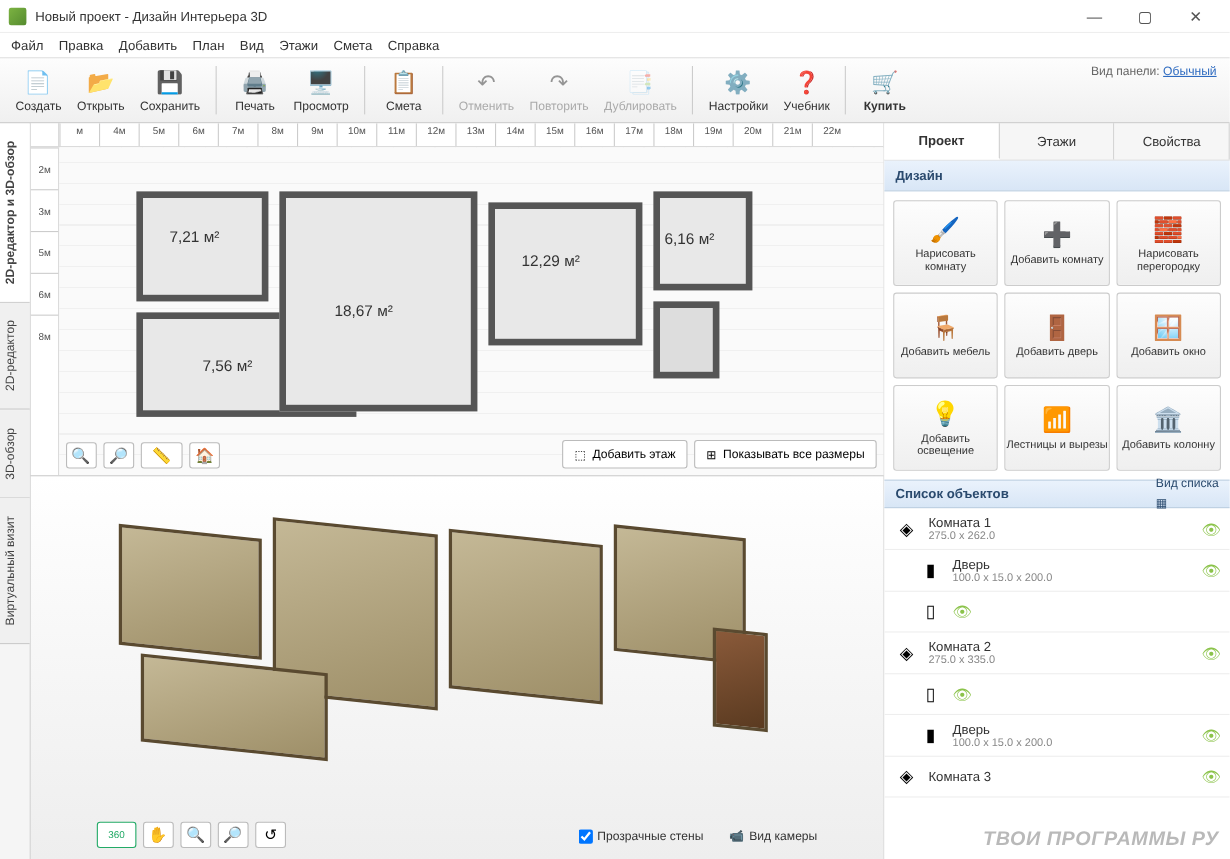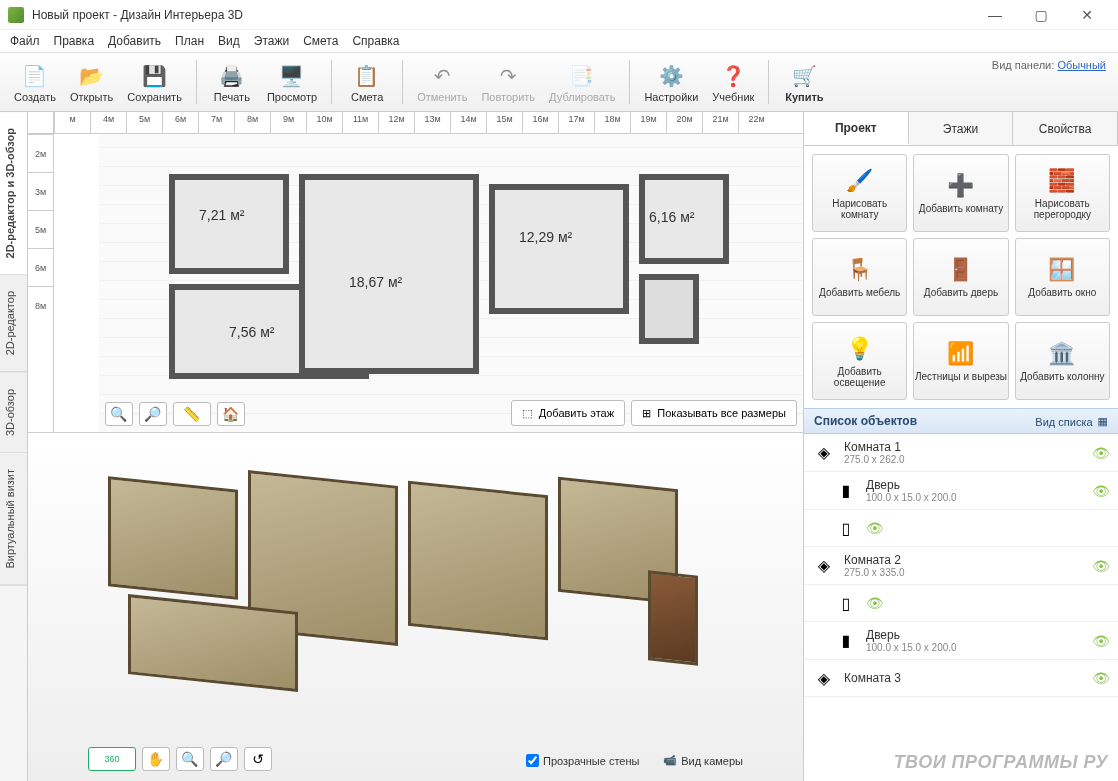--- a/index.html
+++ b/index.html
@@ -23,21 +23,21 @@
 .panel-mode a { color: #2e6bc0; text-decoration: underline; }
 .main { display: flex; height: calc(100% - 112px); }
 .sidetabs { width: 28px; background: #f5f5f5; border-right: 1px solid #ccc; display: flex; flex-direction: column; }
 .sidetab { writing-mode: vertical-rl; transform: rotate(180deg); padding: 16px 4px; font-size: 11px; color: #444; border-top: 1px solid #ccc; cursor: pointer; text-align: center; background: #f0f0f0; }
 .sidetab.active { background: #fff; font-weight: 600; }
 .editor { flex: 1; display: flex; flex-direction: column; border-right: 1px solid #ccc; }
 .ruler-top { height: 22px; display: flex; background: #fff; border-bottom: 1px solid #ccc; font-size: 9px; color: #555; }
 .ruler-corner { width: 26px; border-right: 1px solid #ccc; }
 .ruler-ticks { flex: 1; display: flex; align-items: flex-end; position: relative; overflow: hidden; }
 .ruler-ticks span { width: 36px; text-align: center; border-left: 1px solid #ccc; height: 100%; display: flex; align-items: flex-start; justify-content: center; padding-top: 2px; }
-.plan-area { height: 298px; display: flex; gap: 45px; }
+.plan-area { height: 298px; display: flex; }
 .ruler-left { width: 26px; background: #fff; border-right: 1px solid #ccc; display: flex; flex-direction: column; font-size: 9px; color: #555; }
 .ruler-left span { height: 38px; border-top: 1px solid #ccc; display: flex; align-items: center; justify-content: center; }
 .plan-canvas { flex: 1; background: repeating-linear-gradient(0deg,#fafafa,#fafafa 18px,#f0f0f0 18px,#f0f0f0 19px), repeating-linear-gradient(90deg,#fafafa,#fafafa 18px,#f0f0f0 18px,#f0f0f0 19px); position: relative; overflow: hidden; }
 .floorplan { position: absolute; left: 70px; top: 20px; width: 560px; height: 230px; }
 .room { position: absolute; background: #e8e8e8; border: 6px solid #555; }
 .room-label { position: absolute; font-size: 14px; color: #333; }
 .plan-tools { position: absolute; bottom: 6px; left: 6px; display: flex; gap: 6px; align-items: center; }
 .tool-btn { width: 28px; height: 24px; border: 1px solid #bbb; background: #fff; border-radius: 3px; display: flex; align-items: center; justify-content: center; cursor: pointer; font-size: 14px; }
 .plan-actions { position: absolute; bottom: 6px; right: 6px; display: flex; gap: 6px; }
 .action-btn { height: 26px; border: 1px solid #bbb; background: #fff; border-radius: 3px; display: flex; align-items: center; padding: 0 10px; gap: 6px; cursor: pointer; font-size: 11px; }
@@ -50,21 +50,21 @@
 .right-panel { width: 314px; display: flex; flex-direction: column; background: #fff; }
 .rtabs { display: flex; height: 34px; border-bottom: 1px solid #ccc; }
 .rtab { flex: 1; display: flex; align-items: center; justify-content: center; font-size: 12px; color: #333; cursor: pointer; border-right: 1px solid #ccc; background: #f6f6f6; }
 .rtab.active { background: #fff; border-bottom: 2px solid #fff; font-weight: 600; }
 .section-hdr { height: 28px; background: linear-gradient(#eaf2fc,#d8e6f6); border-bottom: 1px solid #b8cce0; display: flex; align-items: center; padding: 0 10px; font-weight: 600; color: #2a4a6e; font-size: 12px; }
 .design-grid { display: grid; grid-template-columns: repeat(3,1fr); gap: 6px; padding: 8px; }
 .design-btn { height: 78px; background: linear-gradient(#fdfdfd,#efefef); border: 1px solid #ccc; border-radius: 3px; display: flex; flex-direction: column; align-items: center; justify-content: center; cursor: pointer; gap: 2px; }
 .design-btn .di-icon { width: 30px; height: 30px; display: flex; align-items: center; justify-content: center; font-size: 22px; }
 .design-btn .di-lbl { font-size: 10px; color: #333; text-align: center; line-height: 1.15; }
 .list-hdr { height: 26px; background: linear-gradient(#eaf2fc,#d8e6f6); border-top: 1px solid #b8cce0; border-bottom: 1px solid #b8cce0; display: flex; align-items: center; padding: 0 10px; font-weight: 600; color: #2a4a6e; font-size: 12px; justify-content: space-between; }
-.list-hdr .mode { font-weight: normal; font-size: 11px; display: flex; align-items: flex-end; gap: 5px; }
+.list-hdr .mode { font-weight: normal; font-size: 11px; display: flex; align-items: flex-start; gap: 5px; flex-direction: column; }
 .obj-list { flex: 1; overflow-y: auto; }
 .obj-item { display: flex; align-items: center; padding: 6px 8px; border-bottom: 1px solid #eee; gap: 8px; cursor: pointer; }
 .obj-item .obj-icon { width: 24px; height: 24px; display: flex; align-items: center; justify-content: center; font-size: 16px; }
 .obj-item .obj-text { flex: 1; display: flex; flex-direction: column; }
 .obj-item .obj-name { font-size: 12px; color: #333; }
 .obj-item .obj-dims { font-size: 10px; color: #888; }
 .obj-item .eye { color: #8bc34a; font-size: 14px; }
 .obj-item.child { padding-left: 30px; }
 .watermark { position: absolute; bottom: 8px; right: 10px; font-size: 18px; font-weight: 800; font-style: italic; color: rgba(80,80,80,0.4); pointer-events: none; letter-spacing: 0.5px; }
 </style>
@@ -241,21 +241,21 @@
     <div class="view3d">
       <div class="iso">
         <div class="iso-room" style="left:0;top:30px;width:130px;height:110px"></div>
         <div class="iso-room" style="left:140px;top:25px;width:150px;height:160px"></div>
         <div class="iso-room" style="left:300px;top:35px;width:140px;height:145px"></div>
         <div class="iso-room" style="left:450px;top:30px;width:120px;height:115px"></div>
         <div class="iso-room" style="left:20px;top:150px;width:170px;height:80px"></div>
         <div class="iso-room" style="left:540px;top:120px;width:50px;height:90px;background:linear-gradient(160deg,#8a5a3a,#5a3a20)"></div>
       </div>
       <div class="view3d-tools">
-        <div class="tool-btn" style="width:48px;font-size:9px;color:#2a6;border-color:#2a6">360</div>
+        <div class="tool-btn" style="width:36px;font-size:9px;color:#2a6;border-color:#2a6">360</div>
         <div class="tool-btn">✋</div>
         <div class="tool-btn">🔍</div>
         <div class="tool-btn">🔎</div>
         <div class="tool-btn">↺</div>
       </div>
       <div class="view3d-checks">
         <label>
             <input type="checkbox" checked="" style="">
             <span>Прозрачные стены</span>
           </label>
@@ -266,20 +266,21 @@
       </div>
     </div>
   </div>
 
   <div class="right-panel">
     <div class="rtabs">
       <div class="rtab active">Проект</div>
       <div class="rtab">Этажи</div>
       <div class="rtab">Свойства</div>
     </div>
+    <div class="section-hdr">Дизайн</div>
     <div class="design-grid" id="design-grid">
         <div class="design-btn">
           <div class="di-icon">🖌️</div>
           <div class="di-lbl">Нарисовать комнату</div>
         </div>
         <div class="design-btn">
           <div class="di-icon">➕</div>
           <div class="di-lbl">Добавить комнату</div>
         </div>
         <div class="design-btn">

